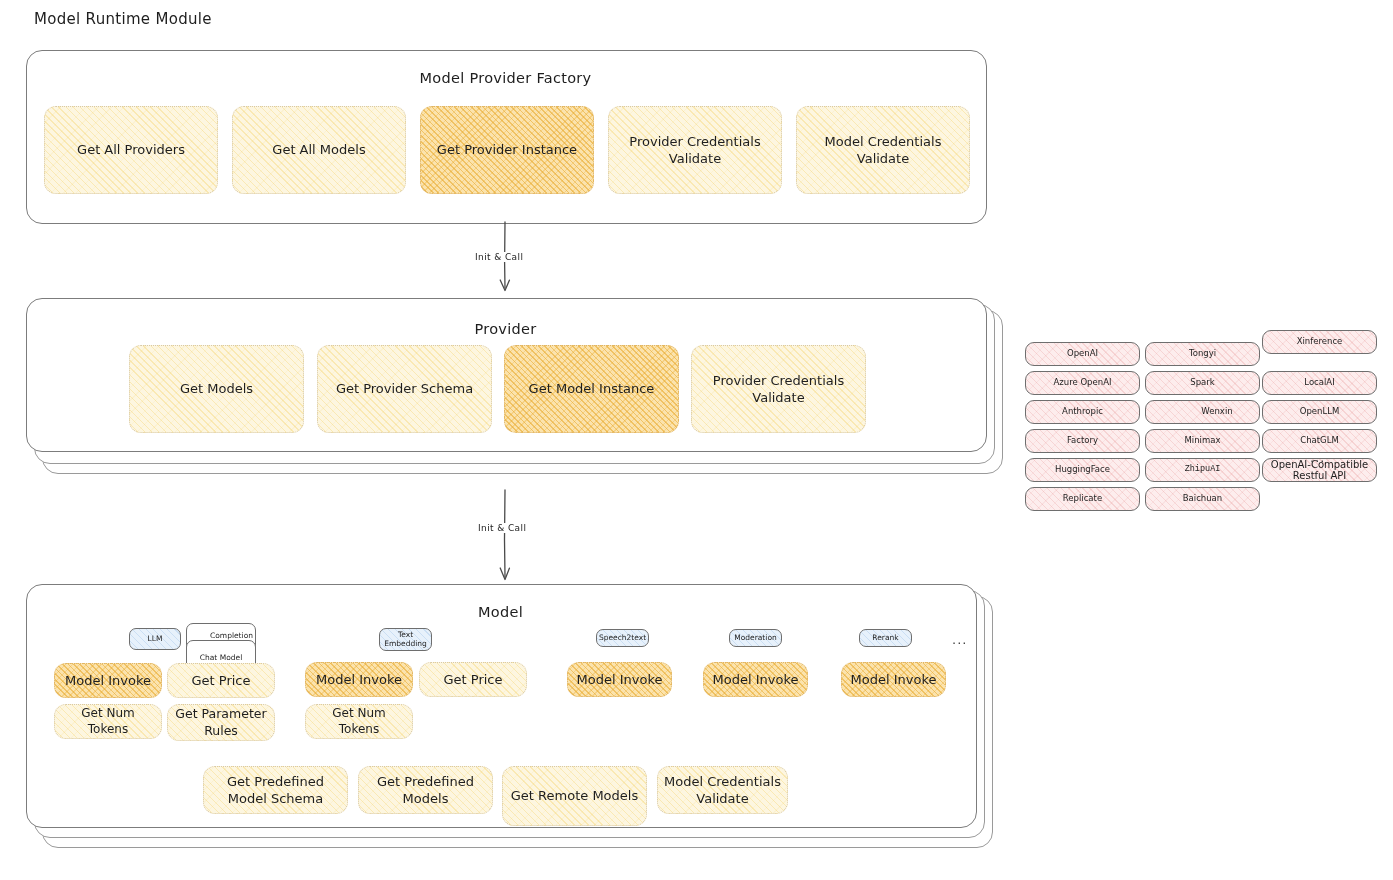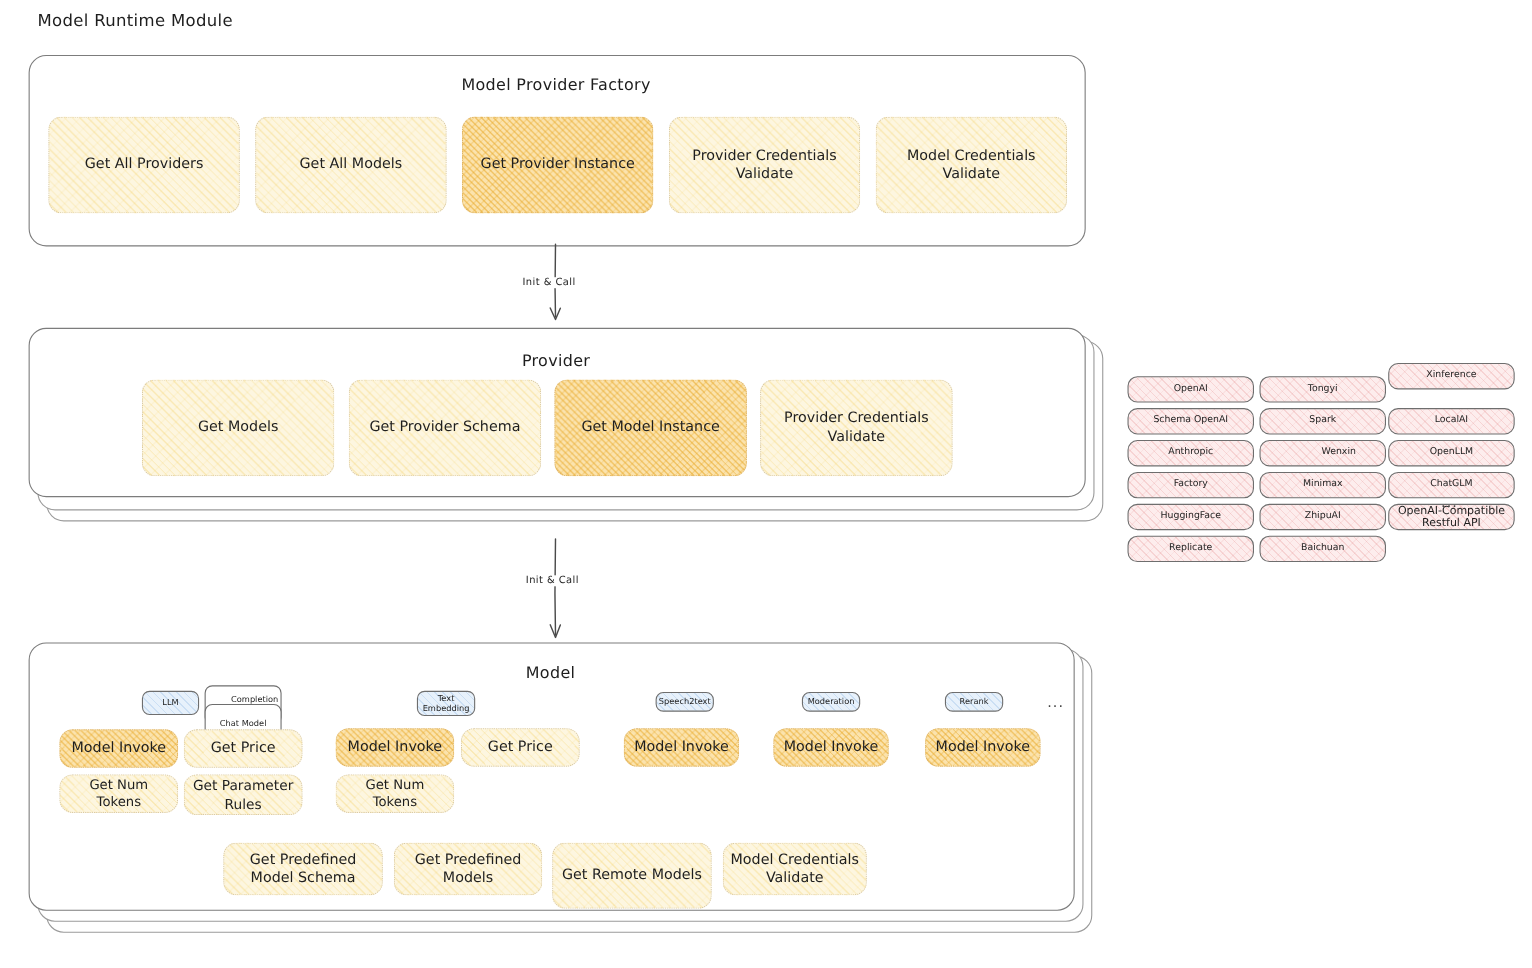--- a/index.html
+++ b/index.html
@@ -170,31 +170,31 @@
 <div class="frame-title" style="left:26px;top:321px;width:959px;">Provider</div>
 
 <div class="node yellow" style="left:129px;top:345px;width:175px;height:88px;">Get Models</div>
 <div class="node yellow" style="left:317px;top:345px;width:175px;height:88px;">Get Provider Schema</div>
 <div class="node orange" style="left:504px;top:345px;width:175px;height:88px;">Get Model Instance</div>
 <div class="node yellow" style="left:691px;top:345px;width:175px;height:88px;">Provider Credentials Validate</div>
 
 <div style="position:absolute;left:0;top:0;">
 
   <div class="chip-pink" style="left:1025px;top:301px;width:115px;height:24px;">OpenAI</div>
-  <div class="chip-pink" style="left:1025px;top:330px;width:115px;height:24px;">Schema OpenAI</div>
+  <div class="chip-pink" style="left:1025px;top:330px;width:115px;height:24px;">Azure OpenAI</div>
   <div class="chip-pink" style="left:1025px;top:359px;width:115px;height:24px;">Anthropic</div>
   <div class="chip-pink" style="left:1025px;top:388px;width:115px;height:24px;">Factory</div>
   <div class="chip-pink" style="left:1025px;top:417px;width:115px;height:24px;">HuggingFace</div>
   <div class="chip-pink" style="left:1025px;top:446px;width:115px;height:24px;">Replicate</div>
 
   <div class="chip-pink" style="left:1145px;top:301px;width:115px;height:24px;">Tongyi</div>
   <div class="chip-pink" style="left:1145px;top:330px;width:115px;height:24px;">Spark</div>
   <div class="chip-pink" style="left:1145px;top:359px;width:115px;height:24px;padding-left:32px;">Wenxin</div>
   <div class="chip-pink" style="left:1145px;top:388px;width:115px;height:24px;">Minimax</div>
-  <div class="chip-pink" style="left:1145px;top:417px;width:115px;height:24px;">ZhipuAI</div>
+  <div class="chip-pink" style="left:1145px;top:417px;width:115px;height:24px;font-family:Liberation Mono, monospace;">ZhipuAI</div>
   <div class="chip-pink" style="left:1145px;top:446px;width:115px;height:24px;">Baichuan</div>
 
   <div class="chip-pink" style="left:1262px;top:289px;width:115px;height:24px;">Xinference</div>
   <div class="chip-pink" style="left:1262px;top:330px;width:115px;height:24px;">LocalAI</div>
   <div class="chip-pink" style="left:1262px;top:359px;width:115px;height:24px;">OpenLLM</div>
   <div class="chip-pink" style="left:1262px;top:388px;width:115px;height:24px;">ChatGLM</div>
   <div class="chip-pink" style="left:1262px;top:417px;width:115px;height:24px;font-size:10px;">OpenAI-Compatible Restful API</div>
   <div class="ellipsis" style="left:1310px;top:450px;">...</div>
 </div>
 

